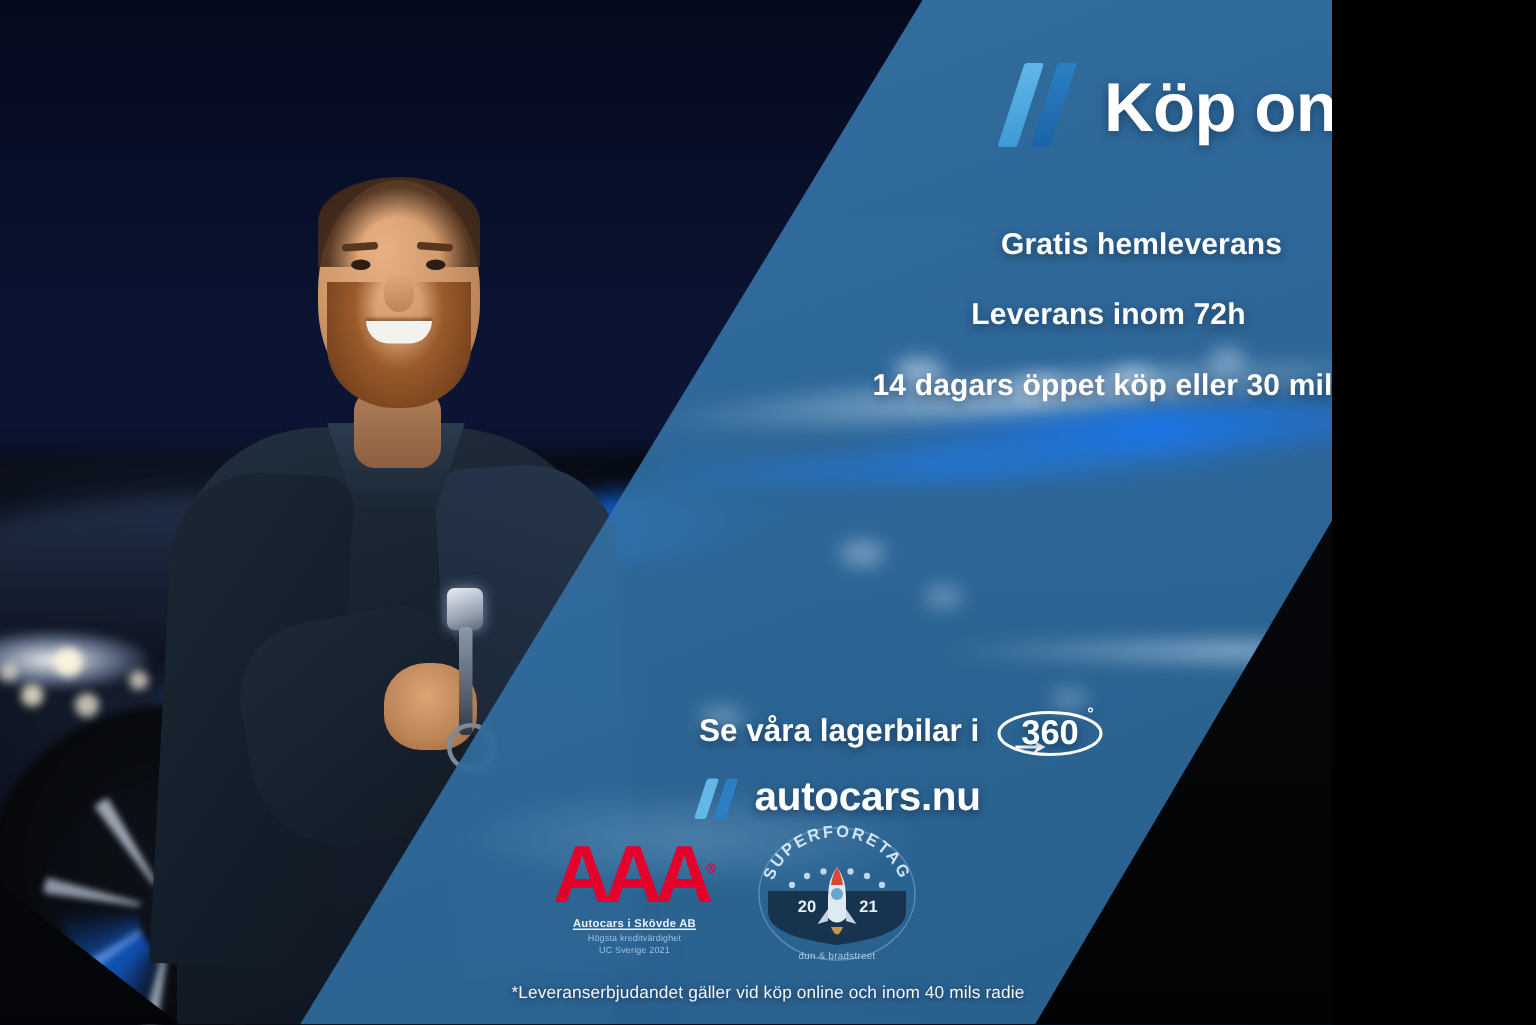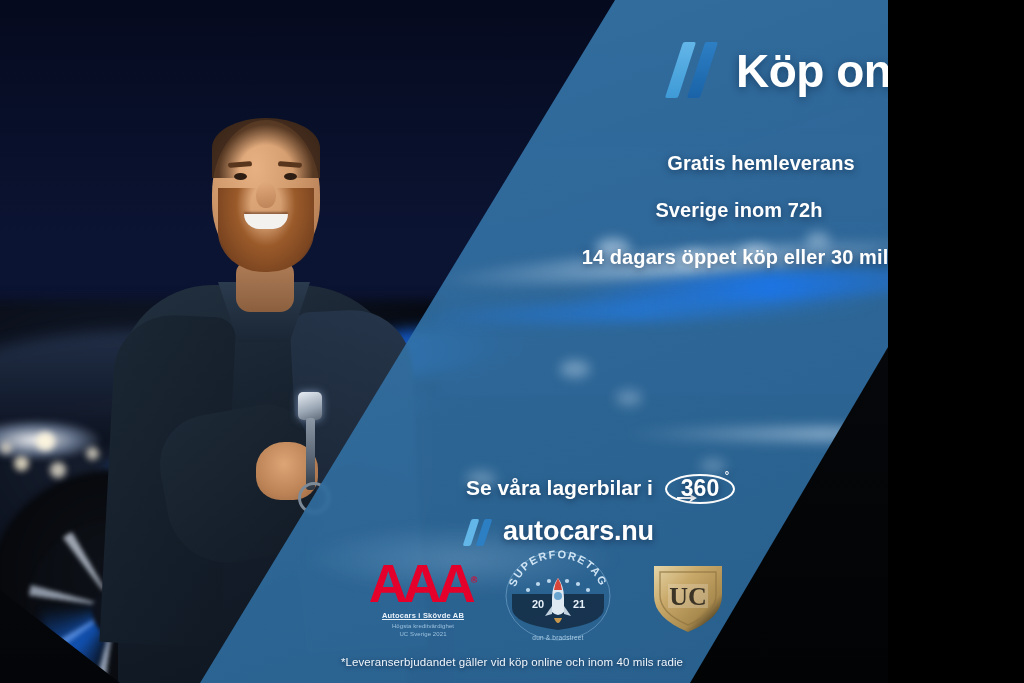--- a/index.html
+++ b/index.html
@@ -349,21 +349,21 @@
     <div class="headline-row">
       <span class="slashes">
         <span class="slash s1"></span>
         <span class="slash s2"></span>
       </span>
       <span class="headline">Köp online</span>
     </div>
 
     <div class="features">
       <div class="feature f1">Gratis hemleverans</div>
-      <div class="feature f2">Sverige inom 72h</div>
+      <div class="feature f2">Leverans inom 72h</div>
       <div class="feature f3">14 dagars öppet köp eller 30 mil</div>
     </div>
 
     <div class="cta">
       <div class="cta-line1">
         <span>Se våra lagerbilar i</span>
         <span class="badge360">
           <svg width="74" height="44" viewBox="0 0 74 44" aria-hidden="true">
             <ellipse cx="37" cy="23" rx="34" ry="14" fill="none" stroke="#ffffff" stroke-width="2"></ellipse>
             <path d="M14 31 L28 31 L25 27 L34 32 L25 37 L28 33 L14 33 Z" fill="#ffffff"></path>
@@ -410,36 +410,19 @@
           <circle cx="58" cy="46" r="4" fill="#6aa5d0"></circle>
           <path d="M52 56 L45 66 L52 64 Z" fill="#c3d3e0"></path>
           <path d="M64 56 L71 66 L64 64 Z" fill="#c3d3e0"></path>
           <path d="M54 68 Q58 78 62 68 Z" fill="#e8a94a" opacity=".85"></path>
           <text x="38" y="58" text-anchor="middle" font-family="Liberation Sans, sans-serif" font-size="11" font-weight="700" fill="#e6f0f8">20</text>
           <text x="79" y="58" text-anchor="middle" font-family="Liberation Sans, sans-serif" font-size="11" font-weight="700" fill="#e6f0f8">21</text>
         </svg>
         <div class="super-foot">dun &amp; bradstreet</div>
       </div>
 
-      <div class="uc">
-        <svg width="80" height="78" viewBox="0 0 80 78" aria-hidden="true">
-          <defs>
-            <linearGradient id="goldg" x1="0" y1="0" x2="1" y2="1">
-              <stop offset="0%" stop-color="#e6d5a8"></stop>
-              <stop offset="35%" stop-color="#c9a96a"></stop>
-              <stop offset="70%" stop-color="#a98a4e"></stop>
-              <stop offset="100%" stop-color="#d8c persistent"></stop>
-              <stop offset="100%" stop-color="#d8c390"></stop>
-            </linearGradient>
-          </defs>
-          <path d="M6 8 H74 V38 Q74 60 40 74 Q6 60 6 38 Z" fill="url(#goldg)"></path>
-          <path d="M12 14 H68 V37 Q68 55 40 67 Q12 55 12 37 Z" fill="none" stroke="#8d7440" stroke-width="1.4" opacity=".7"></path>
-          <rect x="20" y="26" width="40" height="24" fill="#f2ece0" opacity=".25"></rect>
-          <text x="40" y="47" text-anchor="middle" font-family="Liberation Serif, serif" font-size="26" font-weight="700" fill="#3a3326">UC</text>
-        </svg>
-      </div>
 
     </div>
 
     <div class="disclaimer">*Leveranserbjudandet gäller vid köp online och inom 40 mils radie</div>
 
   </div>
 </div>
 
 </body></html>

